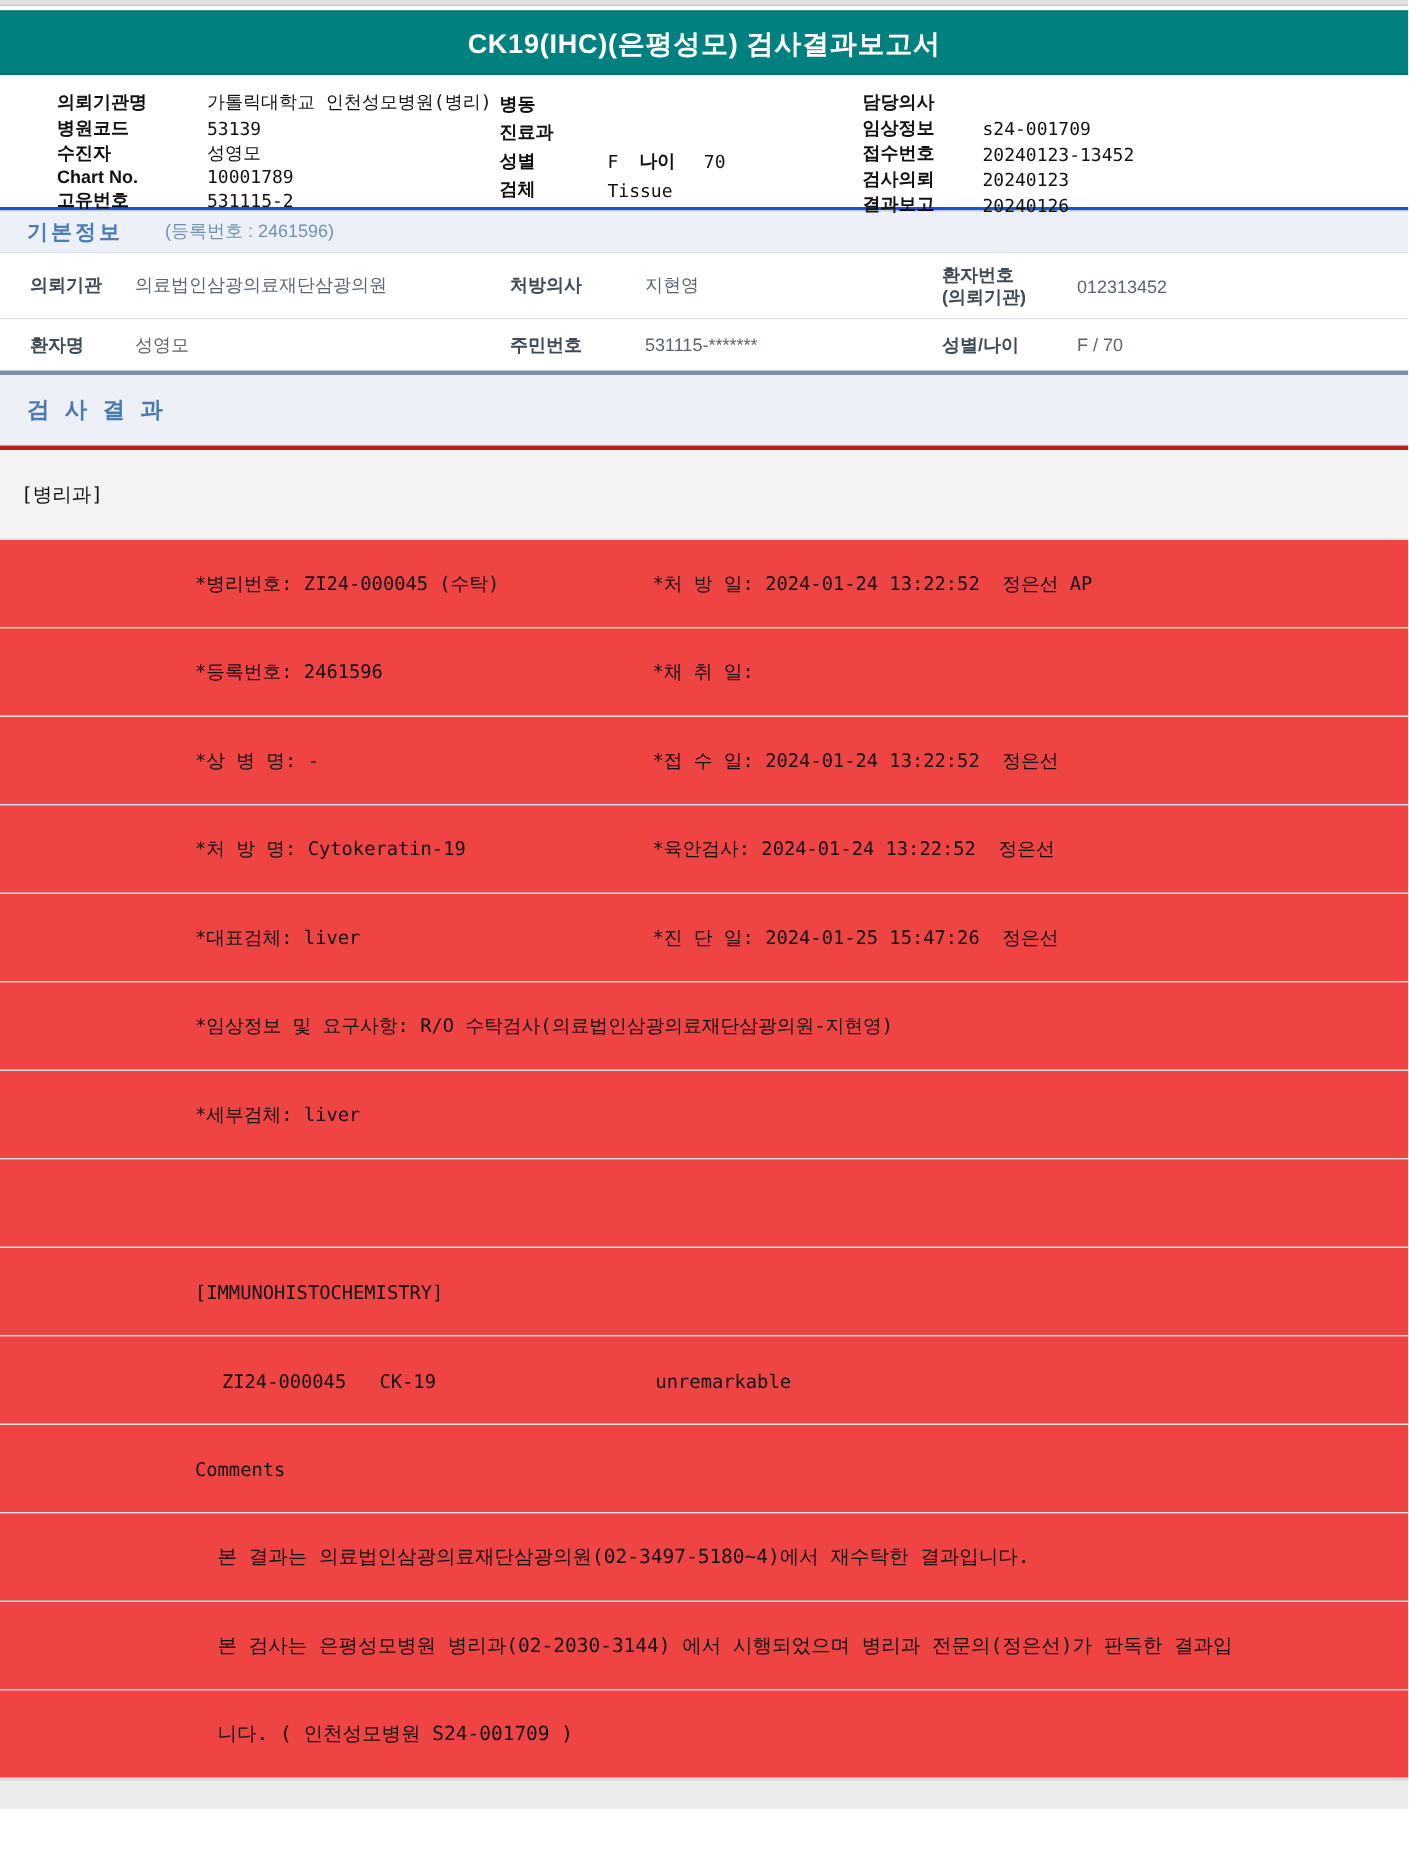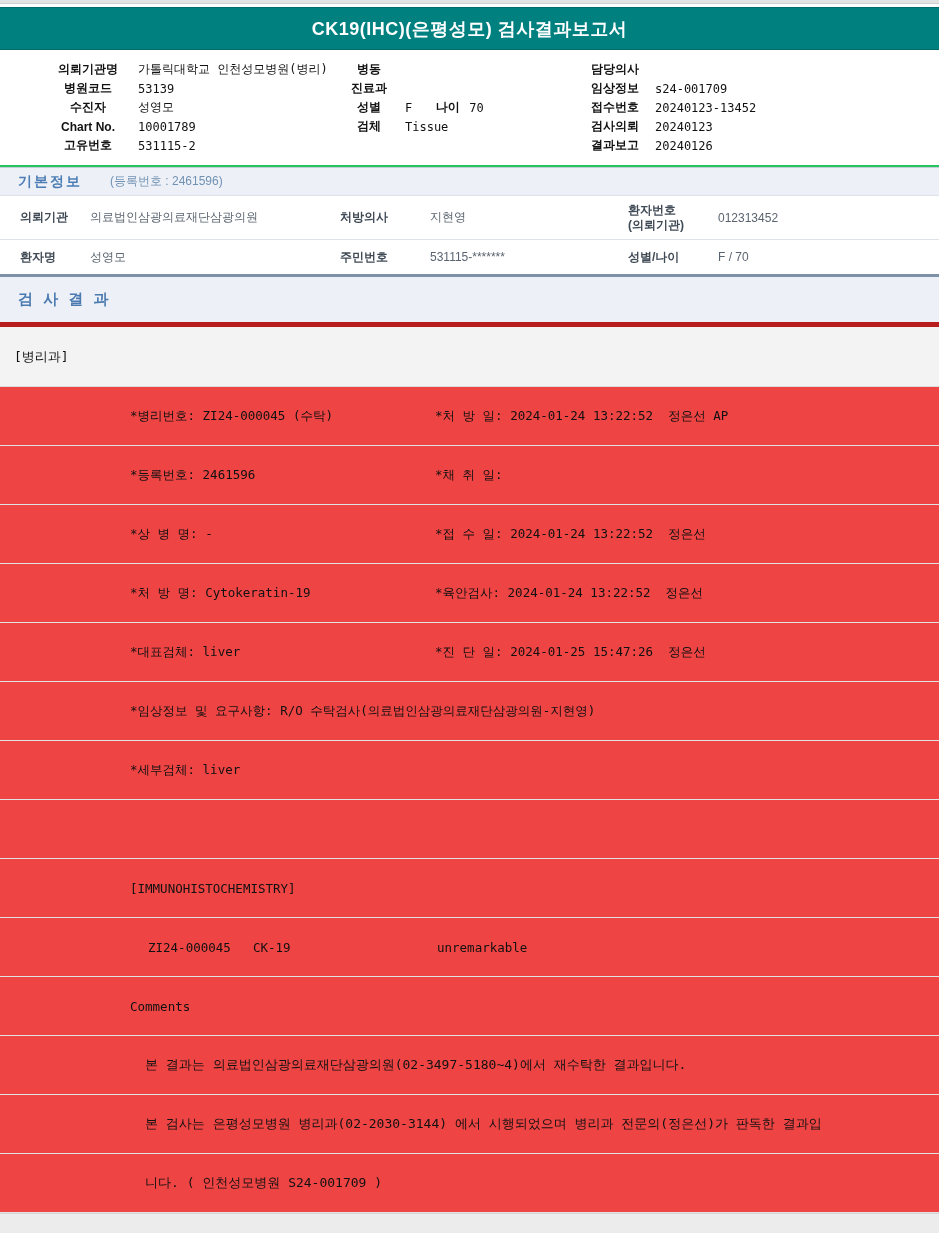--- a/index.html
+++ b/index.html
@@ -12,22 +12,22 @@
   .top-strip { height:4px; background:#e3e3e3; border-bottom:1px solid #cfcfcf; }
   .title-bar {
     margin-top:3px; height:43px; background:#018080;
     display:flex; align-items:center; justify-content:center;
     border-top:1px solid #016b6b; border-bottom:1px solid #016b6b;
   }
   .title-bar span { color:#ffffff; font-size:18px; font-weight:bold; letter-spacing:0.5px; }
 
   
   .header-info {
-    height:117px; border-bottom:2px solid #22c55e;
-    display:flex; padding:10px 0 0 38px;text-align:center;
+    height:90px; border-bottom:2px solid #1d4ed8;
+    display:flex; padding:10px 0 0 38px;
   }
   .hcol { display:flex; flex-direction:column; }
   .hcol.left  { width:295px; }
   .hcol.mid   { width:242px; }
   .hcol.right { flex:1; }
   .hrow { display:flex; height:19px; align-items:center; }
   .hlabel { font-weight:bold; font-size:12px; color:#111; }
   .hcol.left  .hlabel { width:100px; }
   .hcol.mid   .hlabel { width:72px; }
   .hcol.right .hlabel { width:80px; }
@@ -47,21 +47,21 @@
   .bi-r2 { height:37px; border-bottom:3px solid #7e91a8; }
   .bi-label { font-weight:bold; font-size:12px; color:#3f4a55; white-space:pre-line; line-height:1.25; }
   .bi-value { font-size:12px; color:#5a6470; white-space:pre; }
   .c-l1 { width:90px;  padding-left:20px; }
   .c-v1 { width:250px; }
   .c-l2 { width:90px; }
   .c-v2 { width:198px; }
   .c-l3 { width:90px; }
   .c-v3 { flex:1; }
 
-  .band-results { height:50px; border-bottom:5px solid #b91c1c; }
+  .band-results { height:50px; border-bottom:3px solid #b91c1c; }
   .band-results .sec-title { font-size:15px; letter-spacing:3px; color:#4a7ab0; }
 
   .dept-row {
     height:60px; background:#f3f3f3; border-bottom:1px solid #dcdcdc;
     display:flex; align-items:center; padding-left:14px;
     font-family:"DejaVu Sans Mono", monospace; font-size:13px; color:#111;
   }
 
   
   .prow {

